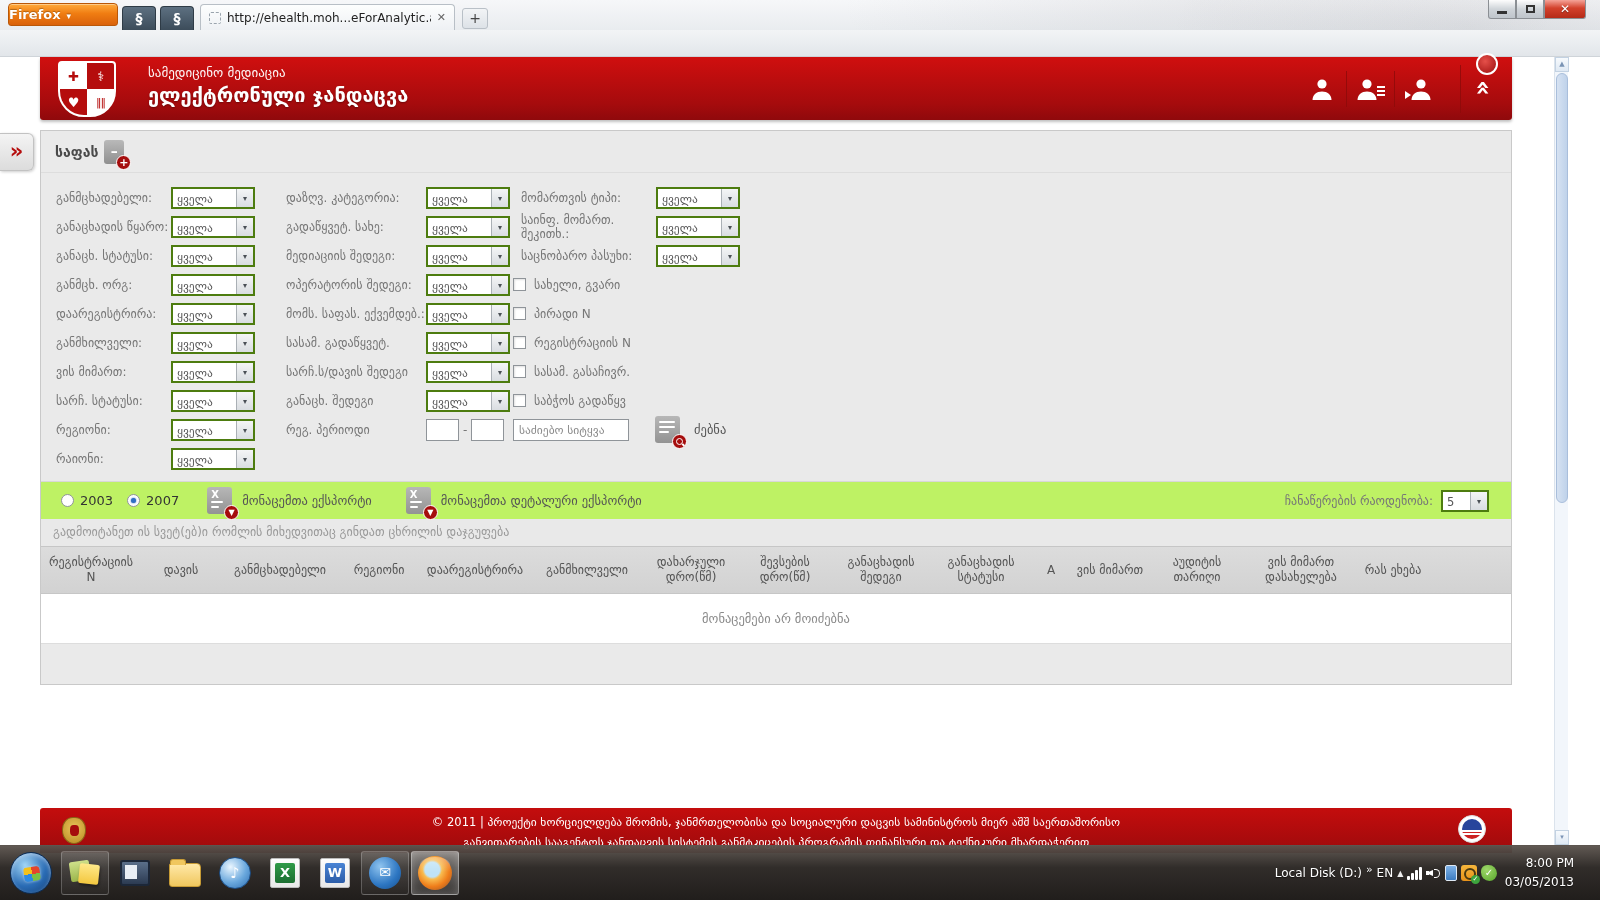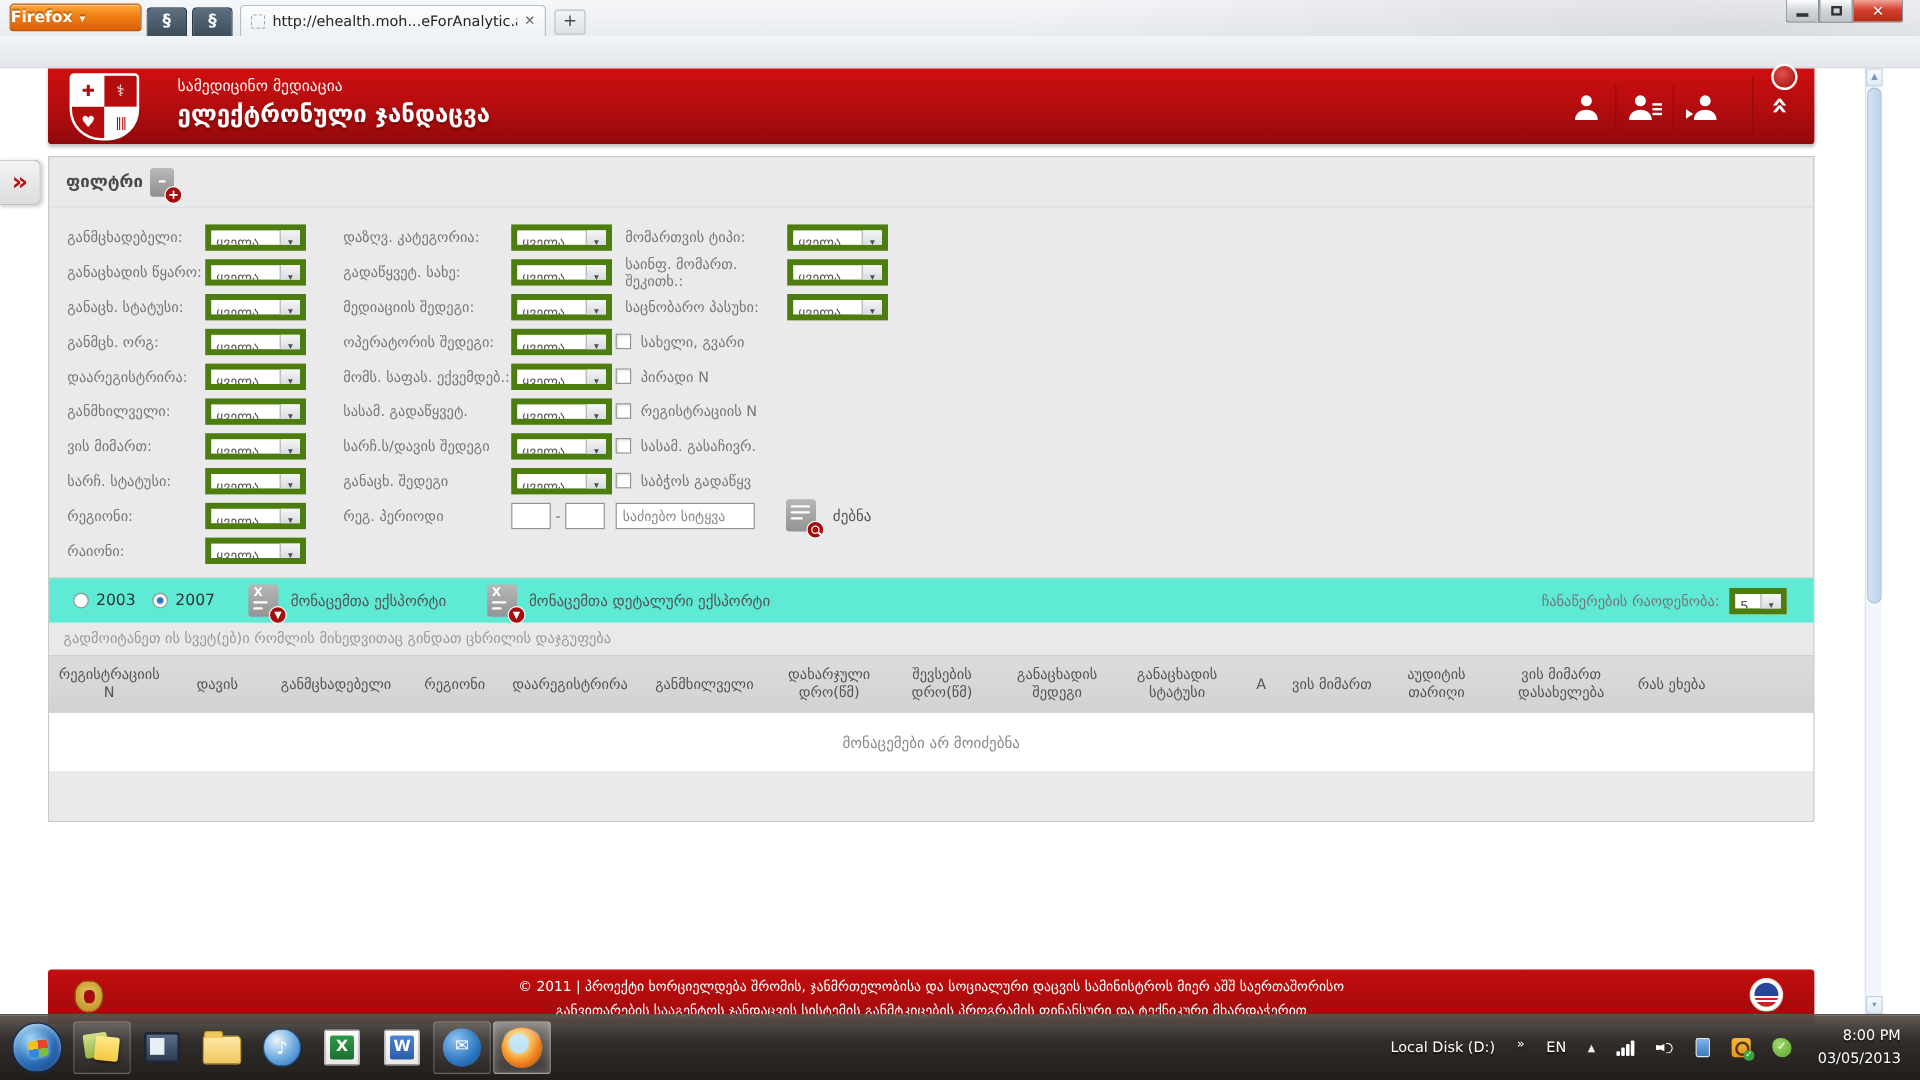--- a/index.html
+++ b/index.html
@@ -159,21 +159,21 @@
   .ic-plus { position:absolute; right:-7px; bottom:-6px; width:15px; height:15px; background:#a50d0d; border:1px solid #fff;
     border-radius:50%; color:#fff; font-size:11px; line-height:13px; text-align:center; font-weight:bold; }
 
   .form-area { padding:10px 0 8px 15px; }
   .f-row { display:flex; align-items:center; height:29px; }
   .lbl { font-size:12px; color:#777; }
   .c1l { width:115px; } .c1d { width:115px; }
   .c2l { width:140px; } .c2d { width:95px; }
   .c3l { width:135px; } .c3d { width:120px; }
 
-  .dd { display:inline-flex; width:84px; height:22px; background:#fff; border:5px solid #4d7c0f; }
+  .dd { display:inline-flex; width:84px; height:22px; background:#fff; border:2px solid #4d7c0f; }
   .dd-val { flex:1; font-size:11.5px; color:#555; padding:3px 0 0 4px; white-space:nowrap; overflow:hidden; }
   .dd-btn { width:17px; border-left:1px solid #aab0b5; background:linear-gradient(#f4f5f6,#d9dde1);
     color:#4a5056; font-size:8px; text-align:center; line-height:20px; }
   .dd-sm { width:48px; }
 
   .cbx-cell { display:flex; align-items:center; gap:8px; margin-left:-8px; }
   .cbx { width:13px; height:13px; background:#fff; border:1px solid #8f9499; box-shadow:inset 1px 1px 2px rgba(0,0,0,.12); }
 
   .period-cell { display:flex; align-items:center; gap:4px; }
   .txt-in { width:33px; height:22px; border:1px solid #8f9499; background:#fff; font-size:11px; padding:0 3px; font-family:inherit; }
@@ -182,21 +182,21 @@
   .search-in { width:116px; height:22px; border:1px solid #8f9499; background:#fff; font-size:11.5px; color:#666; padding:0 5px; font-family:inherit; }
   .search-in::placeholder { color:#8a8a8a; opacity:1; }
   .doc-ic { margin-left:26px; width:25px; height:27px; background:linear-gradient(#b7b7b7,#939393); border-radius:3px; position:relative; }
   .doc-ic .ln { position:absolute; left:4px; height:2px; background:#fff; border-radius:1px; }
   .badge-red { position:absolute; right:-7px; bottom:-6px; width:15px; height:15px; background:#a50d0d; border:1px solid #fff; border-radius:50%; }
   .badge-mag::before { content:""; position:absolute; left:3px; top:3px; width:5px; height:5px; border:1.5px solid #fff; border-radius:50%; }
   .badge-mag::after { content:""; position:absolute; left:8.5px; top:8.5px; width:3px; height:1.5px; background:#fff; transform:rotate(45deg); }
   .badge-arrow { color:#fff; font-size:8px; text-align:center; line-height:13px; font-weight:bold; }
   .search-lbl { margin-left:14px; font-size:12.5px; color:#555; }
 
-  .toolbar-row { height:38px; display:flex; align-items:center; border-top:1px solid #d8d8d8; background:#5eead4; padding-left:20px; }
+  .toolbar-row { height:38px; display:flex; align-items:center; border-top:1px solid #d8d8d8; background:#bef264; padding-left:20px; }
   .radio { width:13px; height:13px; border:1px solid #8f9499; border-radius:50%; background:#fff; position:relative; }
   .radio.sel::after { content:""; position:absolute; left:3px; top:3px; width:5px; height:5px; border-radius:50%; background:#2f6fc4; box-shadow:0 0 2px #2f6fc4; }
   .radio-lbl { font-size:13px; color:#333; margin:0 0 0 6px; }
   .gap12 { width:14px; } .gap25 { width:28px; } .gap30 { width:34px; }
   .xls-ic { width:25px; height:27px; background:linear-gradient(#b7b7b7,#939393); border-radius:3px; position:relative;
     color:#fff; font-size:10px; font-weight:bold; padding:2px 0 0 4px; }
   .xls-ic .ln { position:absolute; left:4px; height:2px; background:#fff; border-radius:1px; width:12px; }
   .exp-lbl { font-size:12.5px; color:#555; margin-left:10px; }
   .records { margin-left:auto; display:flex; align-items:center; gap:8px; padding-right:22px; }
   .records-lbl { font-size:12px; color:#777; }
@@ -266,21 +266,21 @@
   .folder-ic::before { content:""; position:absolute; left:0; top:-5px; width:14px; height:5px; background:#f0c75e; border-radius:3px 3px 0 0; border:1px solid #c79b35; border-bottom:none; }
   .itunes-ic { width:32px; height:32px; border-radius:50%; background:radial-gradient(circle at 35% 30%, #eaf6ff, #6aa8dd 55%, #2c6cb0); border:1px solid #1d4f87; color:#fff; font-size:15px; text-align:center; line-height:30px; }
   .office-ic { width:30px; height:30px; background:linear-gradient(#fdfdfd,#e8e8e8); border:1px solid #bbb; border-radius:2px; position:relative; display:flex; align-items:center; justify-content:center; }
   .office-badge { width:20px; height:20px; color:#fff; font-weight:bold; font-size:13px; text-align:center; line-height:20px; border-radius:2px; }
   .xl { background:linear-gradient(#2f9b48,#1c6e31); }
   .wd { background:linear-gradient(#4a84d4,#2b5ca8); }
   .tbird-ic { width:32px; height:32px; border-radius:50%; background:radial-gradient(circle at 35% 30%, #8fc4ef, #2d76c2 60%, #174e8c); color:#fff; font-size:14px; text-align:center; line-height:31px; }
   .ffx-ic { width:34px; height:34px; border-radius:50%; background:radial-gradient(circle at 42% 40%, #bfe3f7 0 26%, #f9bc4f 34%, #ef7d1a 60%, #c6531280); position:relative; }
   .ffx-ic::after { content:""; position:absolute; left:2px; top:1px; width:30px; height:15px; border-radius:50% 50% 0 0; background:linear-gradient(rgba(255,255,255,.35),transparent); }
 
-  .tray { margin-left:auto; display:flex; align-items:center; gap:18px; color:#fff; padding-right:8px; }
+  .tray { margin-left:auto; display:flex; align-items:center; gap:4px; color:#fff; padding-right:18px; }
   .tray-txt { font-size:12px; text-shadow:0 1px 1px rgba(0,0,0,.6); }
   .tray-chev { font-size:11px; margin-top:-8px; }
   .tray-caret { font-size:8px; color:#eee; }
   .bars { display:flex; align-items:flex-end; gap:1.5px; height:13px; }
   .bars i { width:2.5px; background:#fff; border-radius:1px; display:block; }
   .speaker { position:relative; width:15px; height:13px; }
   .speaker .cone { position:absolute; left:0; top:3px; border-top:3.5px solid transparent; border-bottom:3.5px solid transparent; border-right:7px solid #fff; }
   .speaker .box { position:absolute; left:0; top:4.5px; width:3px; height:4px; background:#fff; }
   .speaker .wave { position:absolute; left:8px; top:2px; width:6px; height:9px; border:1.5px solid #fff; border-left:none; border-radius:0 6px 6px 0; }
   .batt { width:12px; height:16px; background:linear-gradient(#7fb3e8,#3c7bc0); border:1px solid #dfe9f4; border-radius:2px; }
@@ -409,21 +409,21 @@
         <span class="chev-up">»</span>
       </div>
       <div class="hdr-globe"></div>
     </div>
 
     <div class="quick-tab">»</div>
 
     <div class="content">
 
       <div class="filter-head">
-        <span class="filter-title">ფილტრი</span>
+        <span class="filter-title">საფას</span>
         <span class="ic-minus">
           <span>–</span>
           <span class="ic-plus">+</span>
         </span>
       </div>
 
       <div class="form-area">
 
         <div class="f-row">
           <span class="lbl c1l">განმცხადებელი:</span>

